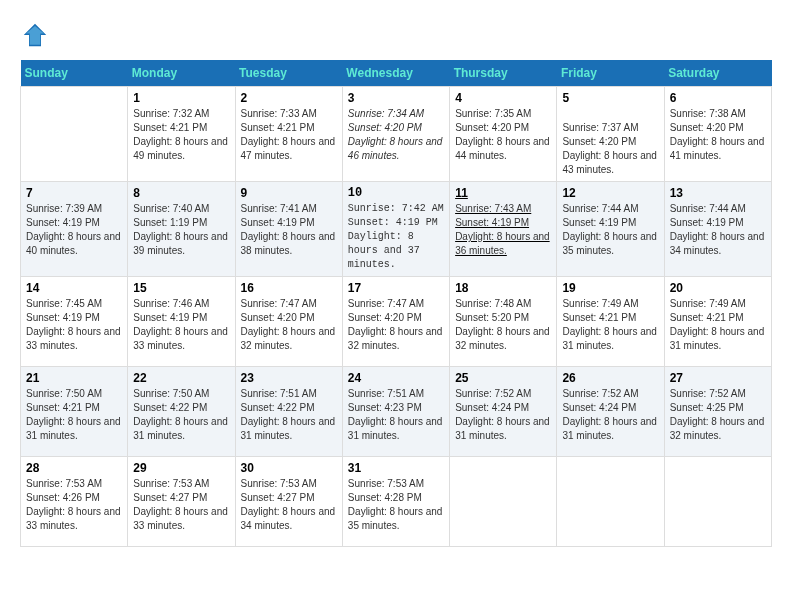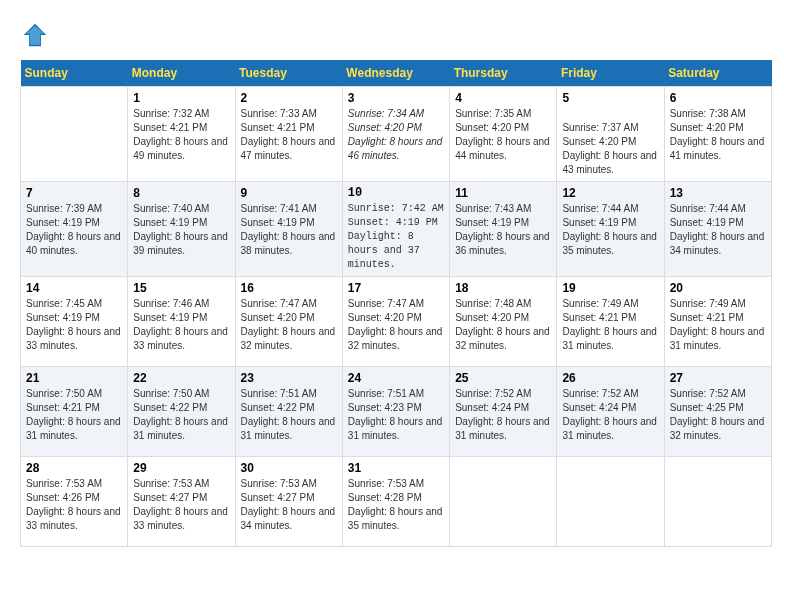--- a/index.html
+++ b/index.html
@@ -52,21 +52,21 @@
       font-size: 14px;
       color: #555;
     }
     .calendar {
       width: 100%;
       border-collapse: collapse;
       font-size: 11px;
     }
     .calendar th {
       background-color: #1a6fb5;
-      color: #fde047;
+      color: #5eead4;
       padding: 6px 4px;
       text-align: left;
       font-weight: bold;
       font-size: 12px;
     }
     .calendar td {
       border: 1px solid #ddd;
       vertical-align: top;
       padding: 4px 5px;
       width: calc(100% / 7);
@@ -166,36 +166,36 @@
         <tr>
           <td style="background: rgb(240, 244, 248);">
             <div class="day-num">7</div>
             <div class="day-info" style="white-space: pre-line;">Sunrise: 7:39 AM
 Sunset: 4:19 PM
 Daylight: 8 hours and 40 minutes.</div>
           </td>
           <td style="background: rgb(240, 244, 248);">
             <div class="day-num">8</div>
             <div class="day-info" style="white-space: pre-line;">Sunrise: 7:40 AM
-Sunset: 4:19 PM
+Sunset: 1:19 PM
 Daylight: 8 hours and 39 minutes.</div>
           </td>
           <td style="background: rgb(240, 244, 248);">
             <div class="day-num">9</div>
             <div class="day-info" style="white-space: pre-line;">Sunrise: 7:41 AM
 Sunset: 4:19 PM
 Daylight: 8 hours and 38 minutes.</div>
           </td>
           <td style="background: rgb(240, 244, 248); font-family: Liberation Mono, monospace;">
             <div class="day-num">10</div>
             <div class="day-info" style="white-space: pre-line;">Sunrise: 7:42 AM
 Sunset: 4:19 PM
 Daylight: 8 hours and 37 minutes.</div>
           </td>
-          <td style="background: rgb(240, 244, 248);">
+          <td style="background: rgb(240, 244, 248); text-decoration: underline;">
             <div class="day-num">11</div>
             <div class="day-info" style="white-space: pre-line;">Sunrise: 7:43 AM
 Sunset: 4:19 PM
 Daylight: 8 hours and 36 minutes.</div>
           </td>
           <td style="background: rgb(240, 244, 248);">
             <div class="day-num">12</div>
             <div class="day-info" style="white-space: pre-line;">Sunrise: 7:44 AM
 Sunset: 4:19 PM
 Daylight: 8 hours and 35 minutes.</div>
@@ -228,21 +228,21 @@
           </td>
           <td>
             <div class="day-num">17</div>
             <div class="day-info" style="white-space: pre-line;">Sunrise: 7:47 AM
 Sunset: 4:20 PM
 Daylight: 8 hours and 32 minutes.</div>
           </td>
           <td>
             <div class="day-num">18</div>
             <div class="day-info" style="white-space: pre-line;">Sunrise: 7:48 AM
-Sunset: 4:20 PM
+Sunset: 5:20 PM
 Daylight: 8 hours and 32 minutes.</div>
           </td>
           <td>
             <div class="day-num">19</div>
             <div class="day-info" style="white-space: pre-line;">Sunrise: 7:49 AM
 Sunset: 4:21 PM
 Daylight: 8 hours and 31 minutes.</div>
           </td>
           <td>
             <div class="day-num">20</div>

